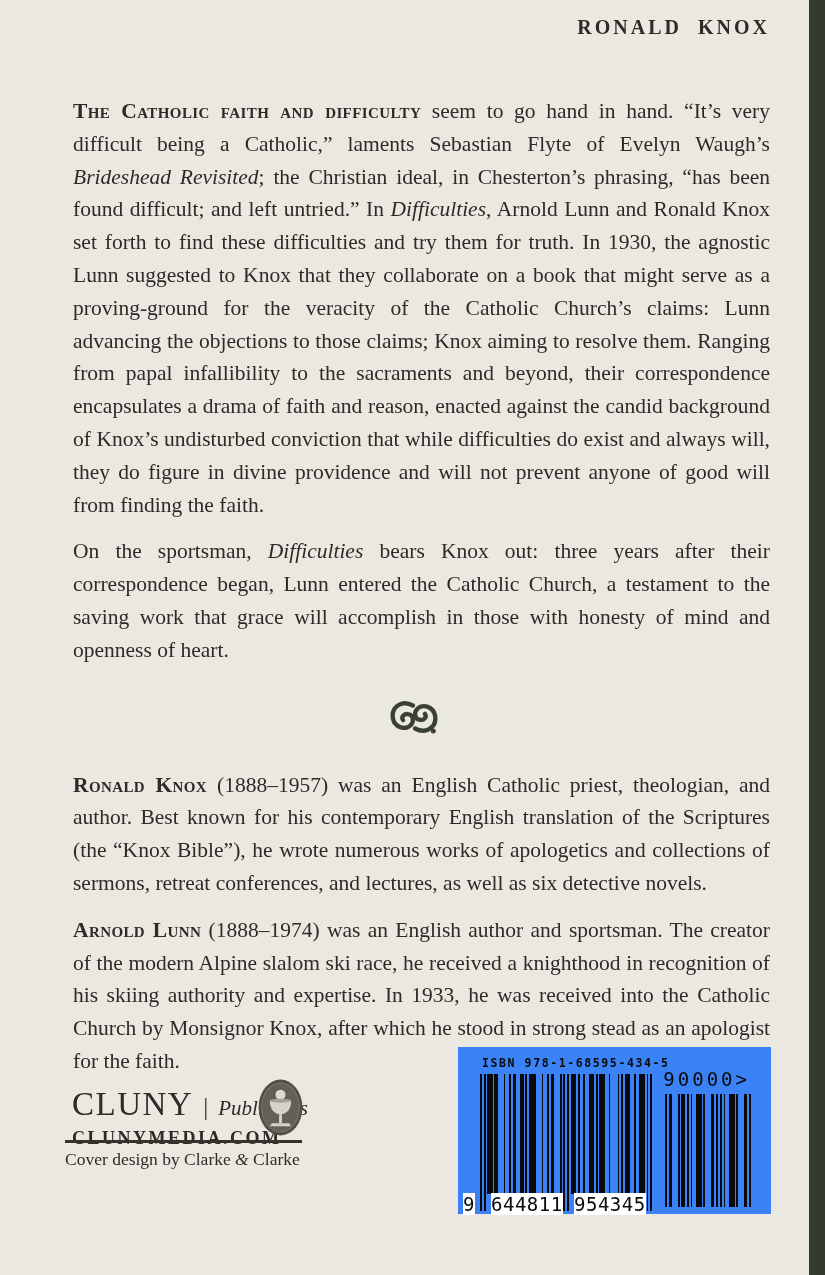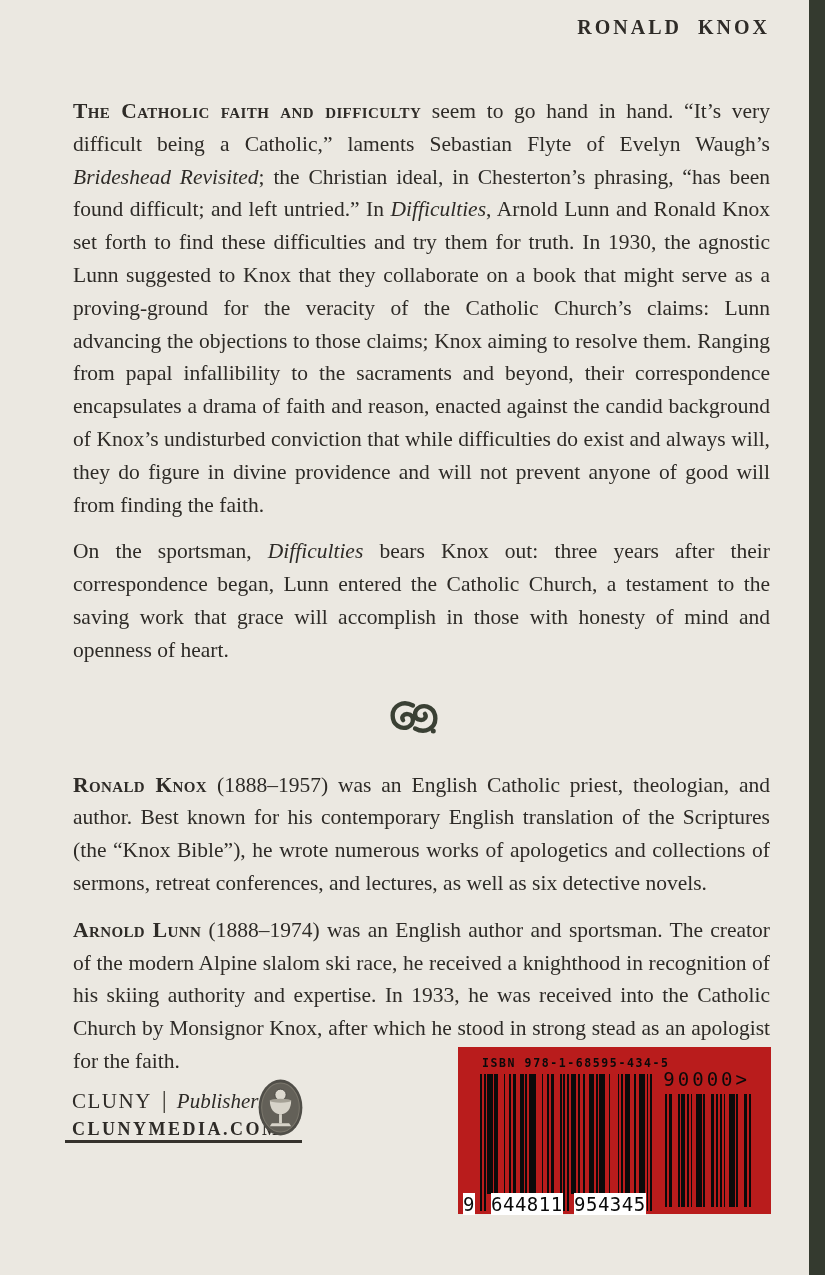--- a/index.html
+++ b/index.html
@@ -16,31 +16,31 @@
   .para1{margin-top:56px;}
   .bio1{margin-top:28px;}
   .ornament{margin:30px auto 0 auto;width:52px;height:44px;text-align:center;}
   .ornament svg{display:block;margin:0 auto;}
   .s-italic{font-style:italic;}
   .s-sc{font-variant:small-caps;font-weight:bold;letter-spacing:0.4px;}
 
   
   .pub{position:absolute;left:72px;top:1086px;white-space:nowrap;}
   .pub-line1{display:flex;align-items:baseline;}
-  .pub-name{font-size:21px;letter-spacing:1.5px;}
+  .pub-name{font-size:33px;letter-spacing:1.5px;}
   .pub-div{font-size:25px;margin:0 10px;font-weight:normal;color:#3a372f;}
   .pub-tag{font-style:italic;font-size:21px;}
   .pub-site{margin-top:5px;font-weight:bold;font-size:18px;letter-spacing:2.5px;}
   .medallion{position:absolute;left:258px;top:1079px;width:45px;height:57px;}
   .rule{position:absolute;left:65px;top:1140px;width:237px;height:3px;background:#35322c;}
   .credits{position:absolute;left:65px;top:1149px;font-size:17.5px;line-height:20.5px;}
   .credits p{margin:0;}
 
   
-  .barcode{position:absolute;left:458px;top:1047px;width:313px;height:167px;background:#b91c1c;}
+  .barcode{position:absolute;left:458px;top:1047px;width:313px;height:167px;background:#3b82f6;}
   .mono{font-family:"DejaVu Sans Mono","Liberation Mono",monospace;color:#0a0a0a;}
   .isbn{position:absolute;left:24px;top:9px;font-size:11.5px;letter-spacing:1.6px;font-weight:bold;}
   .ean{position:absolute;left:22px;top:27px;width:172px;height:137px;}
   .addon{position:absolute;left:205px;top:47px;width:88px;height:113px;}
   .addon-label{position:absolute;left:188px;top:21px;width:104px;text-align:right;
                font-size:19px;letter-spacing:3px;}
   .d{position:absolute;top:146px;font-size:19px;letter-spacing:0.5px;background:#fff;}
   .d0{left:5px;}
   .d1{left:33px;}
   .d2{left:116px;}
@@ -88,20 +88,21 @@
       <path d="M11.5 21 L32.5 21 C32.5 29 28.5 34.5 22 34.5 C15.5 34.5 11.5 29 11.5 21 Z" fill="#d7d3c9"></path>
       <ellipse cx="22" cy="21.3" rx="10.5" ry="2" fill="#a5a196"></ellipse>
       <rect x="20.6" y="34.5" width="2.8" height="9" fill="#d7d3c9"></rect>
       <path d="M13.5 43.5 L30.5 43.5 L32.5 46.5 L11.5 46.5 Z" fill="#d7d3c9"></path>
     </svg>
   </div>
 
   <div class="rule"></div>
 
   <div class="credits">
+    <p><span>Cover design by Clarke </span><span class="s-italic">&amp;</span><span> Clarke</span></p>
   </div>
 
   <div class="barcode">
     <div class="isbn mono">ISBN 978-1-68595-434-5</div>
     <div class="ean"><svg viewBox="0 0 95 137" preserveAspectRatio="none" class="bars">
           <rect x="0" y="0" width="1.04" height="137"></rect>
           <rect x="2" y="0" width="1.04" height="137"></rect>
           <rect x="4" y="0" width="1.04" height="120"></rect>
           <rect x="5" y="0" width="1.04" height="120"></rect>
           <rect x="6" y="0" width="1.04" height="120"></rect>

